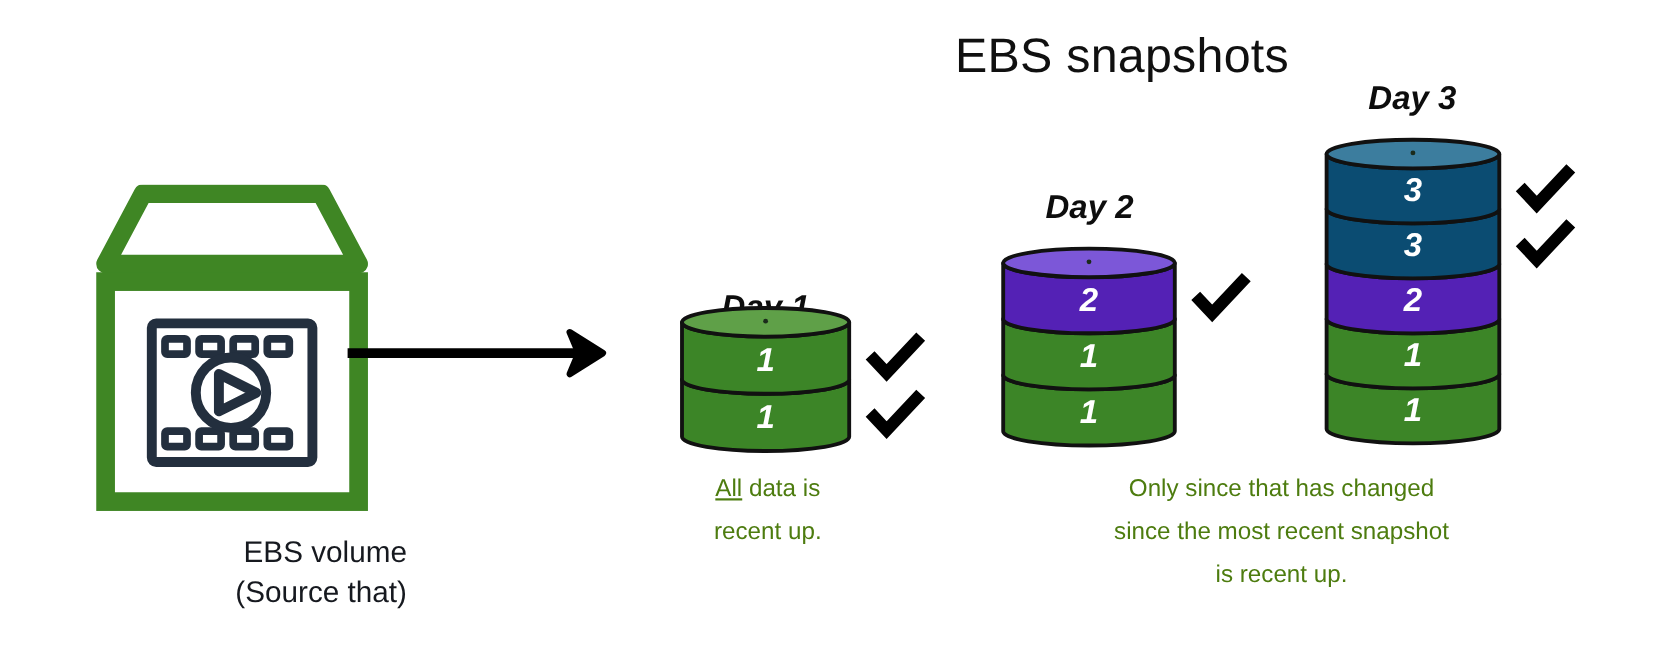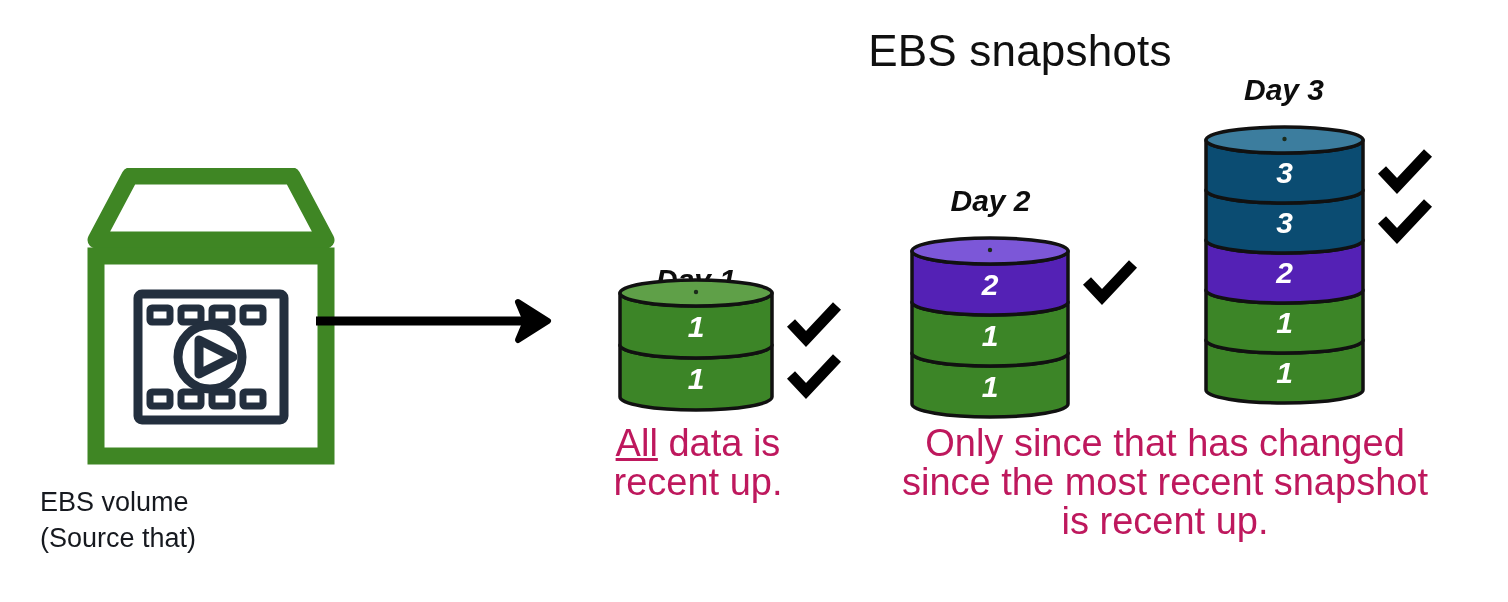--- a/index.html
+++ b/index.html
@@ -23,21 +23,21 @@
     letter-spacing:.2px;
     color:#101010;
     white-space:nowrap;
   }
 
   
   .volume-icon{position:absolute;left:86px;top:168px;width:250px;height:300px;}
   .volume-icon svg{display:block;width:100%;height:100%;}
   .volume-label{
     position:absolute;left:40px;top:484px;width:330px;
-    text-align:left;font-size:27px;line-height:36px;color:#16191f;
+    text-align:right;font-size:27px;line-height:36px;color:#16191f;
   }
   .volume-label div{white-space:nowrap;}
 
   
   .arrow{position:absolute;left:312px;top:296px;width:245px;height:50px;}
   .arrow svg{display:block;width:100%;height:100%;}
 
   
   .snap{position:absolute;font-style:italic;}
   .snap .day-label{
@@ -54,22 +54,22 @@
     text-anchor:middle;dominant-baseline:middle;
   }
   .checks{position:absolute;}
   .check{position:absolute;width:56px;height:48px;}
   .check svg{display:block;width:100%;height:100%;}
 
   
   .caption{
     position:absolute;
     text-align:center;
-    font-size:38px;line-height:39px;
-    color:#be185d;
+    font-size:22px;line-height:39px;
+    color:#4d7c0f;
   }
   .caption .ul{text-decoration:underline;}
   .caption div{white-space:nowrap;}
 </style>
 </head>
 <body>
 
 <div id="stage">
 
   <div class="title">EBS snapshots</div>
@@ -134,21 +134,21 @@
             <path d="M 5 22 L 20 38 L 51 5" fill="none" stroke="#000000" stroke-width="11" stroke-linecap="butt" stroke-linejoin="miter"></path>
           </svg>
         </div>
         <div class="check" style="left: 0px; top: 60px;">
           <svg viewBox="0 0 56 48" xmlns="http://www.w3.org/2000/svg">
             <path d="M 5 22 L 20 38 L 51 5" fill="none" stroke="#000000" stroke-width="11" stroke-linecap="butt" stroke-linejoin="miter"></path>
           </svg>
         </div>
       </div>
     </div>
-  <div class="snap" id="snap-day2" style="left:888px;top:184px;width:205px;height:240px;">
+  <div class="snap" id="snap-day2" style="left:888px;top:172px;width:205px;height:240px;">
       <div class="day-label" style="top: 0px;">Day 2</div>
       <div class="cyl" style="left: 22px; top: 52px; width: 160px; height: 185px;">
         <svg viewBox="0 0 160 185">
           <g>
             <path d="M 2 117 L 2 168 A 78 13 0 0 0 158 168 L 158 117 A 78 13 0 0 1 2 117 Z" fill="#3C8527" stroke="#111111" stroke-width="3.5" stroke-linejoin="round"></path>
             <text class="seg-num" x="80" y="152.7">1</text>
           </g>
           <g>
             <path d="M 2 66 L 2 117 A 78 13 0 0 0 158 117 L 158 66 A 78 13 0 0 1 2 66 Z" fill="#3C8527" stroke="#111111" stroke-width="3.5" stroke-linejoin="round"></path>
             <text class="seg-num" x="80" y="101.69999999999999">1</text>

